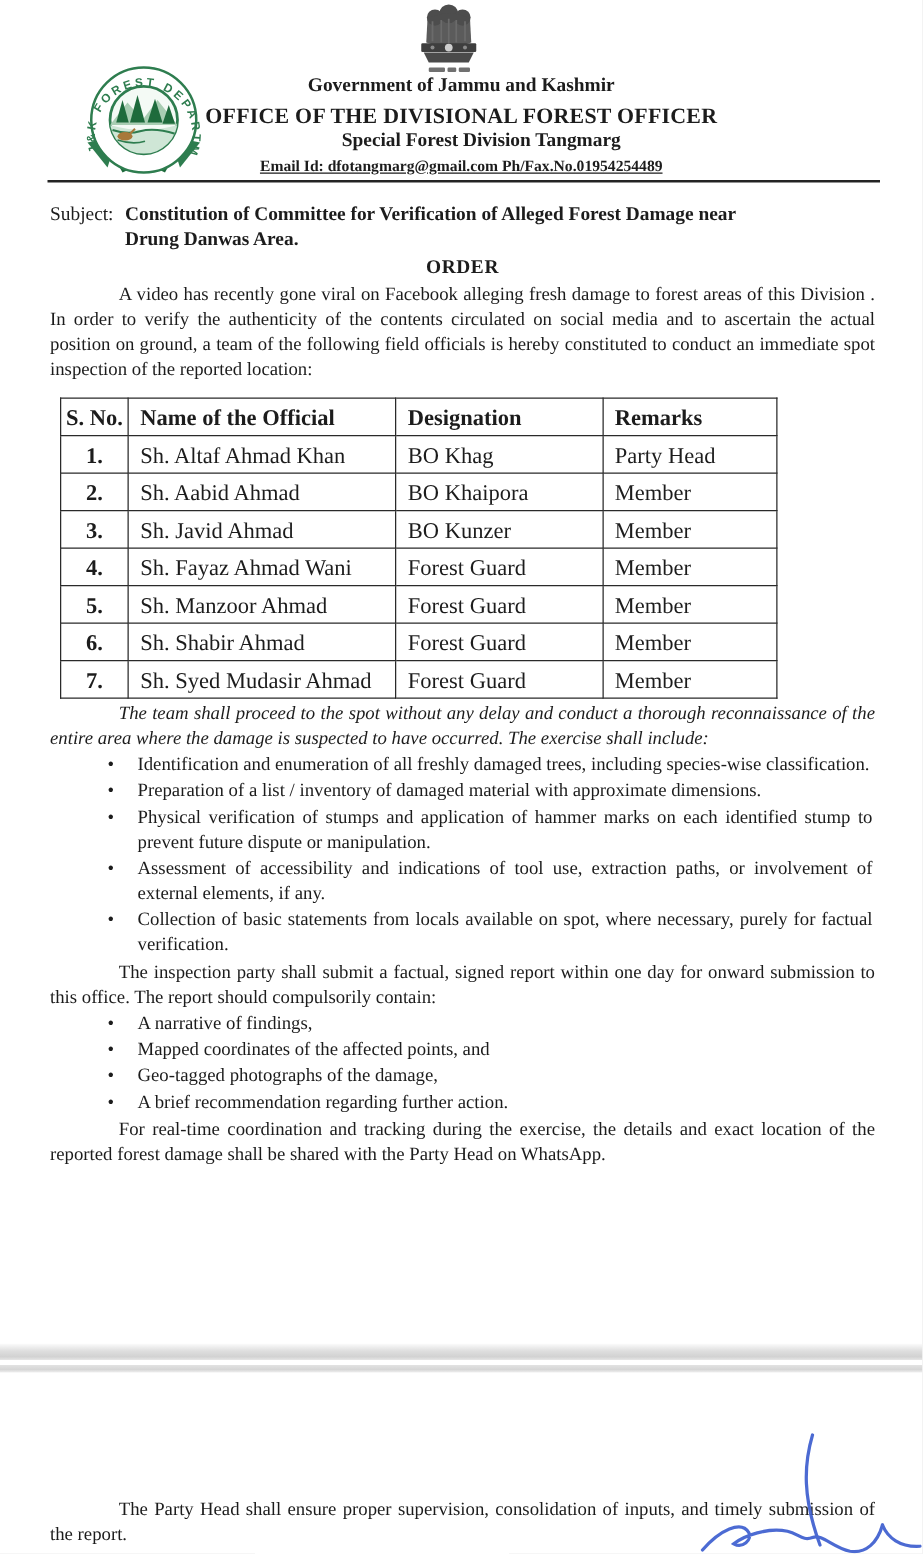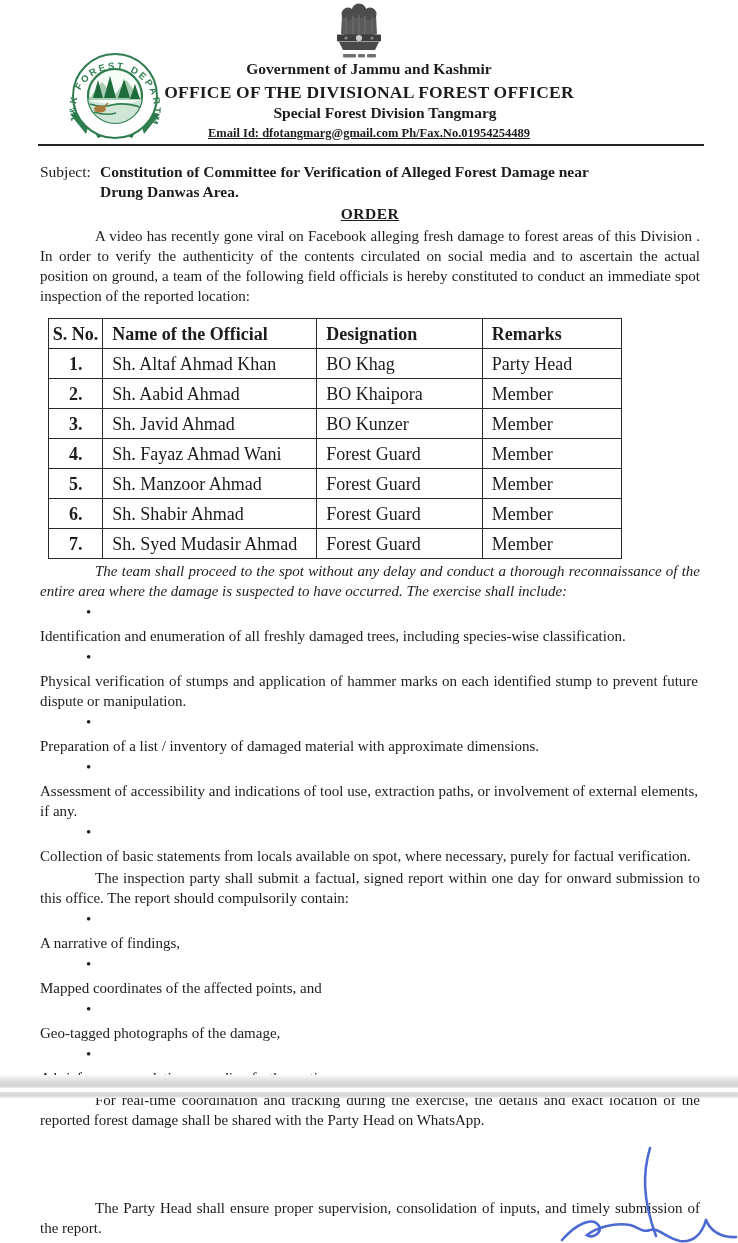--- a/index.html
+++ b/index.html
@@ -18,34 +18,34 @@
   .lh-office{ font-size:17.5px; font-weight:bold; margin-top:4px; letter-spacing:.2px; }
   .lh-div   { font-size:15.5px; font-weight:bold; margin-top:2px;padding-left:32px; }
   .lh-mail  { font-size:12.5px; font-weight:bold; text-decoration:underline; margin-top:4px; }
   .head-rule { position:absolute; left:38px; right:34px; top:144px; border-top:2.5px solid #242424; }
   
   .flow { position:absolute; left:40px; top:162px; width:660px; font-size:15px; line-height:20px; }
   .subject { display:flex; }
   .subject .lbl { flex:0 0 60px; font-size:15.5px; }
   .subject .txt { font-weight:bold; font-size:15.5px; }
   .order-head { text-align:center; font-weight:bold; font-size:15.5px; margin-top:2px; }
-  .order-head span { text-decoration:underline; letter-spacing:.5px; }
+  .order-head span { letter-spacing:.5px; }
   p.para { text-align:justify; text-indent:55px; margin-top:2px; }
   
   table.committee { border-collapse:collapse; margin:12px 0 0 8px; width:574px; font-size:18px;font-family:Liberation Serif, serif; }
   table.committee th, table.committee td { border:1.6px solid #2a2a2a; height:30px; padding:1px 9px; }
   table.committee th { text-align:left; font-weight:bold; }
   table.committee th:first-child { text-align:center; padding:1px 3px; }
   table.committee td:first-child { text-align:center; font-weight:bold; }
   table.committee col.c-sno { width:60px; } table.committee col.c-name { width:250px; }
   table.committee col.c-desig { width:181px; } table.committee col.c-rem { width:153px; }
   .after-table { margin-top:22px;font-style:italic; }
   
   .bullets { }
-  .bullet { display:flex; margin-top:1px;flex-direction:column; }
+  .bullet { display:flex; margin-top:1px; }
   .bullet .dot { flex:0 0 24px; margin-left:46px; text-align:left; }
   .bullet .dot::before { content:"\2022"; font-size:15px; }
   .bullet .txt { flex:1; text-align:justify; padding-right:2px; }
   
   .pagebreak-band  { position:absolute; left:0; right:0; top:1075px; height:13px;
                      background:linear-gradient(to bottom,#fbfbfb,#dedede 45%,#d2d2d2 80%,#e6e6e6); }
   .pagebreak-band2 { position:absolute; left:0; right:0; top:1092px; height:6px;
                      background:linear-gradient(to bottom,#e2e2e2,#d6d6d6 60%,#efefef); }
   
   .closing { position:absolute; left:40px; top:1196px; width:660px; font-size:15px; line-height:20px; }
@@ -204,26 +204,26 @@
 
     <div class="bullets">
 
         <div class="bullet">
           <span class="dot"></span>
           <span class="txt">Identification and enumeration of all freshly damaged trees, including species-wise classification.</span>
         </div>
 
         <div class="bullet">
           <span class="dot"></span>
+          <span class="txt">Preparation of a list / inventory of damaged material with approximate dimensions.</span>
+        </div>
+
+        <div class="bullet">
+          <span class="dot"></span>
           <span class="txt">Physical verification of stumps and application of hammer marks on each identified stump to prevent future dispute or manipulation.</span>
-        </div>
-
-        <div class="bullet">
-          <span class="dot"></span>
-          <span class="txt">Preparation of a list / inventory of damaged material with approximate dimensions.</span>
         </div>
 
         <div class="bullet">
           <span class="dot"></span>
           <span class="txt">Assessment of accessibility and indications of tool use, extraction paths, or involvement of external elements, if any.</span>
         </div>
 
         <div class="bullet">
           <span class="dot"></span>
           <span class="txt">Collection of basic statements from locals available on spot, where necessary, purely for factual verification.</span>

